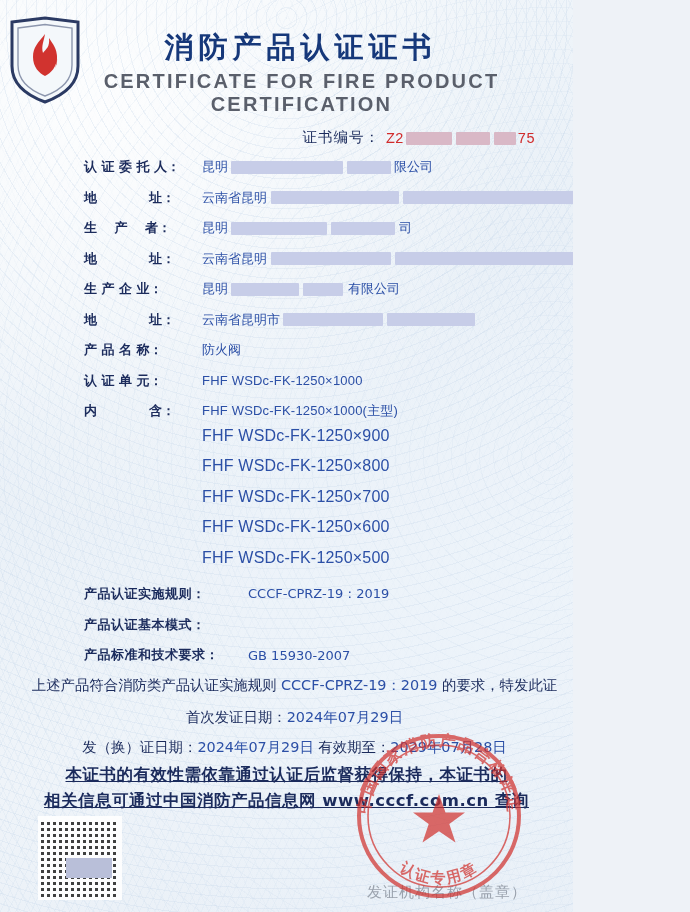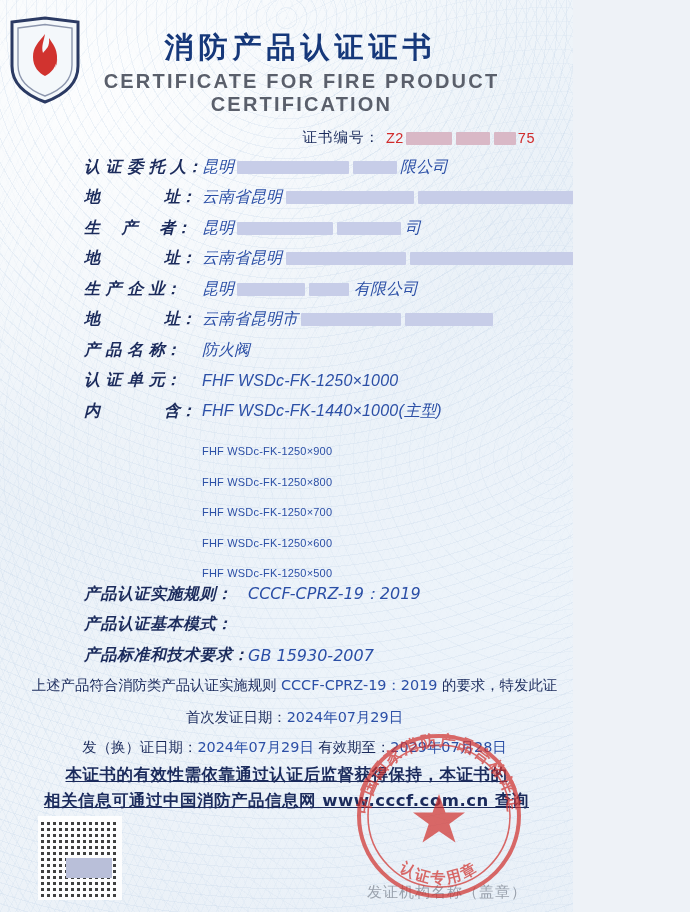--- a/index.html
+++ b/index.html
@@ -93,22 +93,21 @@
   .rows {
     position: absolute;
     left: 84px;
     top: 152px;
     right: 22px;
   }
   .row {
     display: flex;
     align-items: center;
     height: 30.5px;
-    font-size: 16px;
-    font-style: italic;
+    font-size: 13px;
   }
   .label {
     width: 118px;
     flex: 0 0 118px;
     color: #1b2b5c;
     font-family: "DejaVu Sans", sans-serif;
     font-weight: bold;
     letter-spacing: 0px;
     white-space: nowrap;
   }
@@ -121,23 +120,23 @@
     color: #2b4fa6;
     font-family: "DejaVu Sans", sans-serif;
     display: flex;
     align-items: center;
     white-space: nowrap;
   }
   .value.mono { font-family: "Liberation Sans", sans-serif; letter-spacing: 0.2px; }
   .indent { padding-left: 118px; }
   .sub-row {
     display: flex;
-    align-items: flex-end;
+    align-items: flex-start;
     height: 30.5px;
-    font-size: 11px;
+    font-size: 16px;
   }
 
   
   .statement {
     position: absolute;
     left: 16px; right: 0;
     text-align: center;
     font-family: "DejaVu Sans", sans-serif;
     font-size: 14.4px;
     color: #1b2b5c;
@@ -294,21 +293,21 @@
       <div class="value">防火阀</div>
     </div>
 
     <div class="row">
       <div class="label">认 证 单 元：</div>
       <div class="value mono">FHF WSDc-FK-1250×1000</div>
     </div>
 
     <div class="row">
       <div class="label">内　　　　含：</div>
-      <div class="value mono">FHF WSDc-FK-1440×1000(主型)</div>
+      <div class="value mono">FHF WSDc-FK-1250×1000(主型)</div>
     </div>
     <div class="sub-row indent">
       <div class="value mono">FHF WSDc-FK-1250×900</div>
     </div>
     <div class="sub-row indent">
       <div class="value mono">FHF WSDc-FK-1250×800</div>
     </div>
     <div class="sub-row indent">
       <div class="value mono">FHF WSDc-FK-1250×700</div>
     </div>

